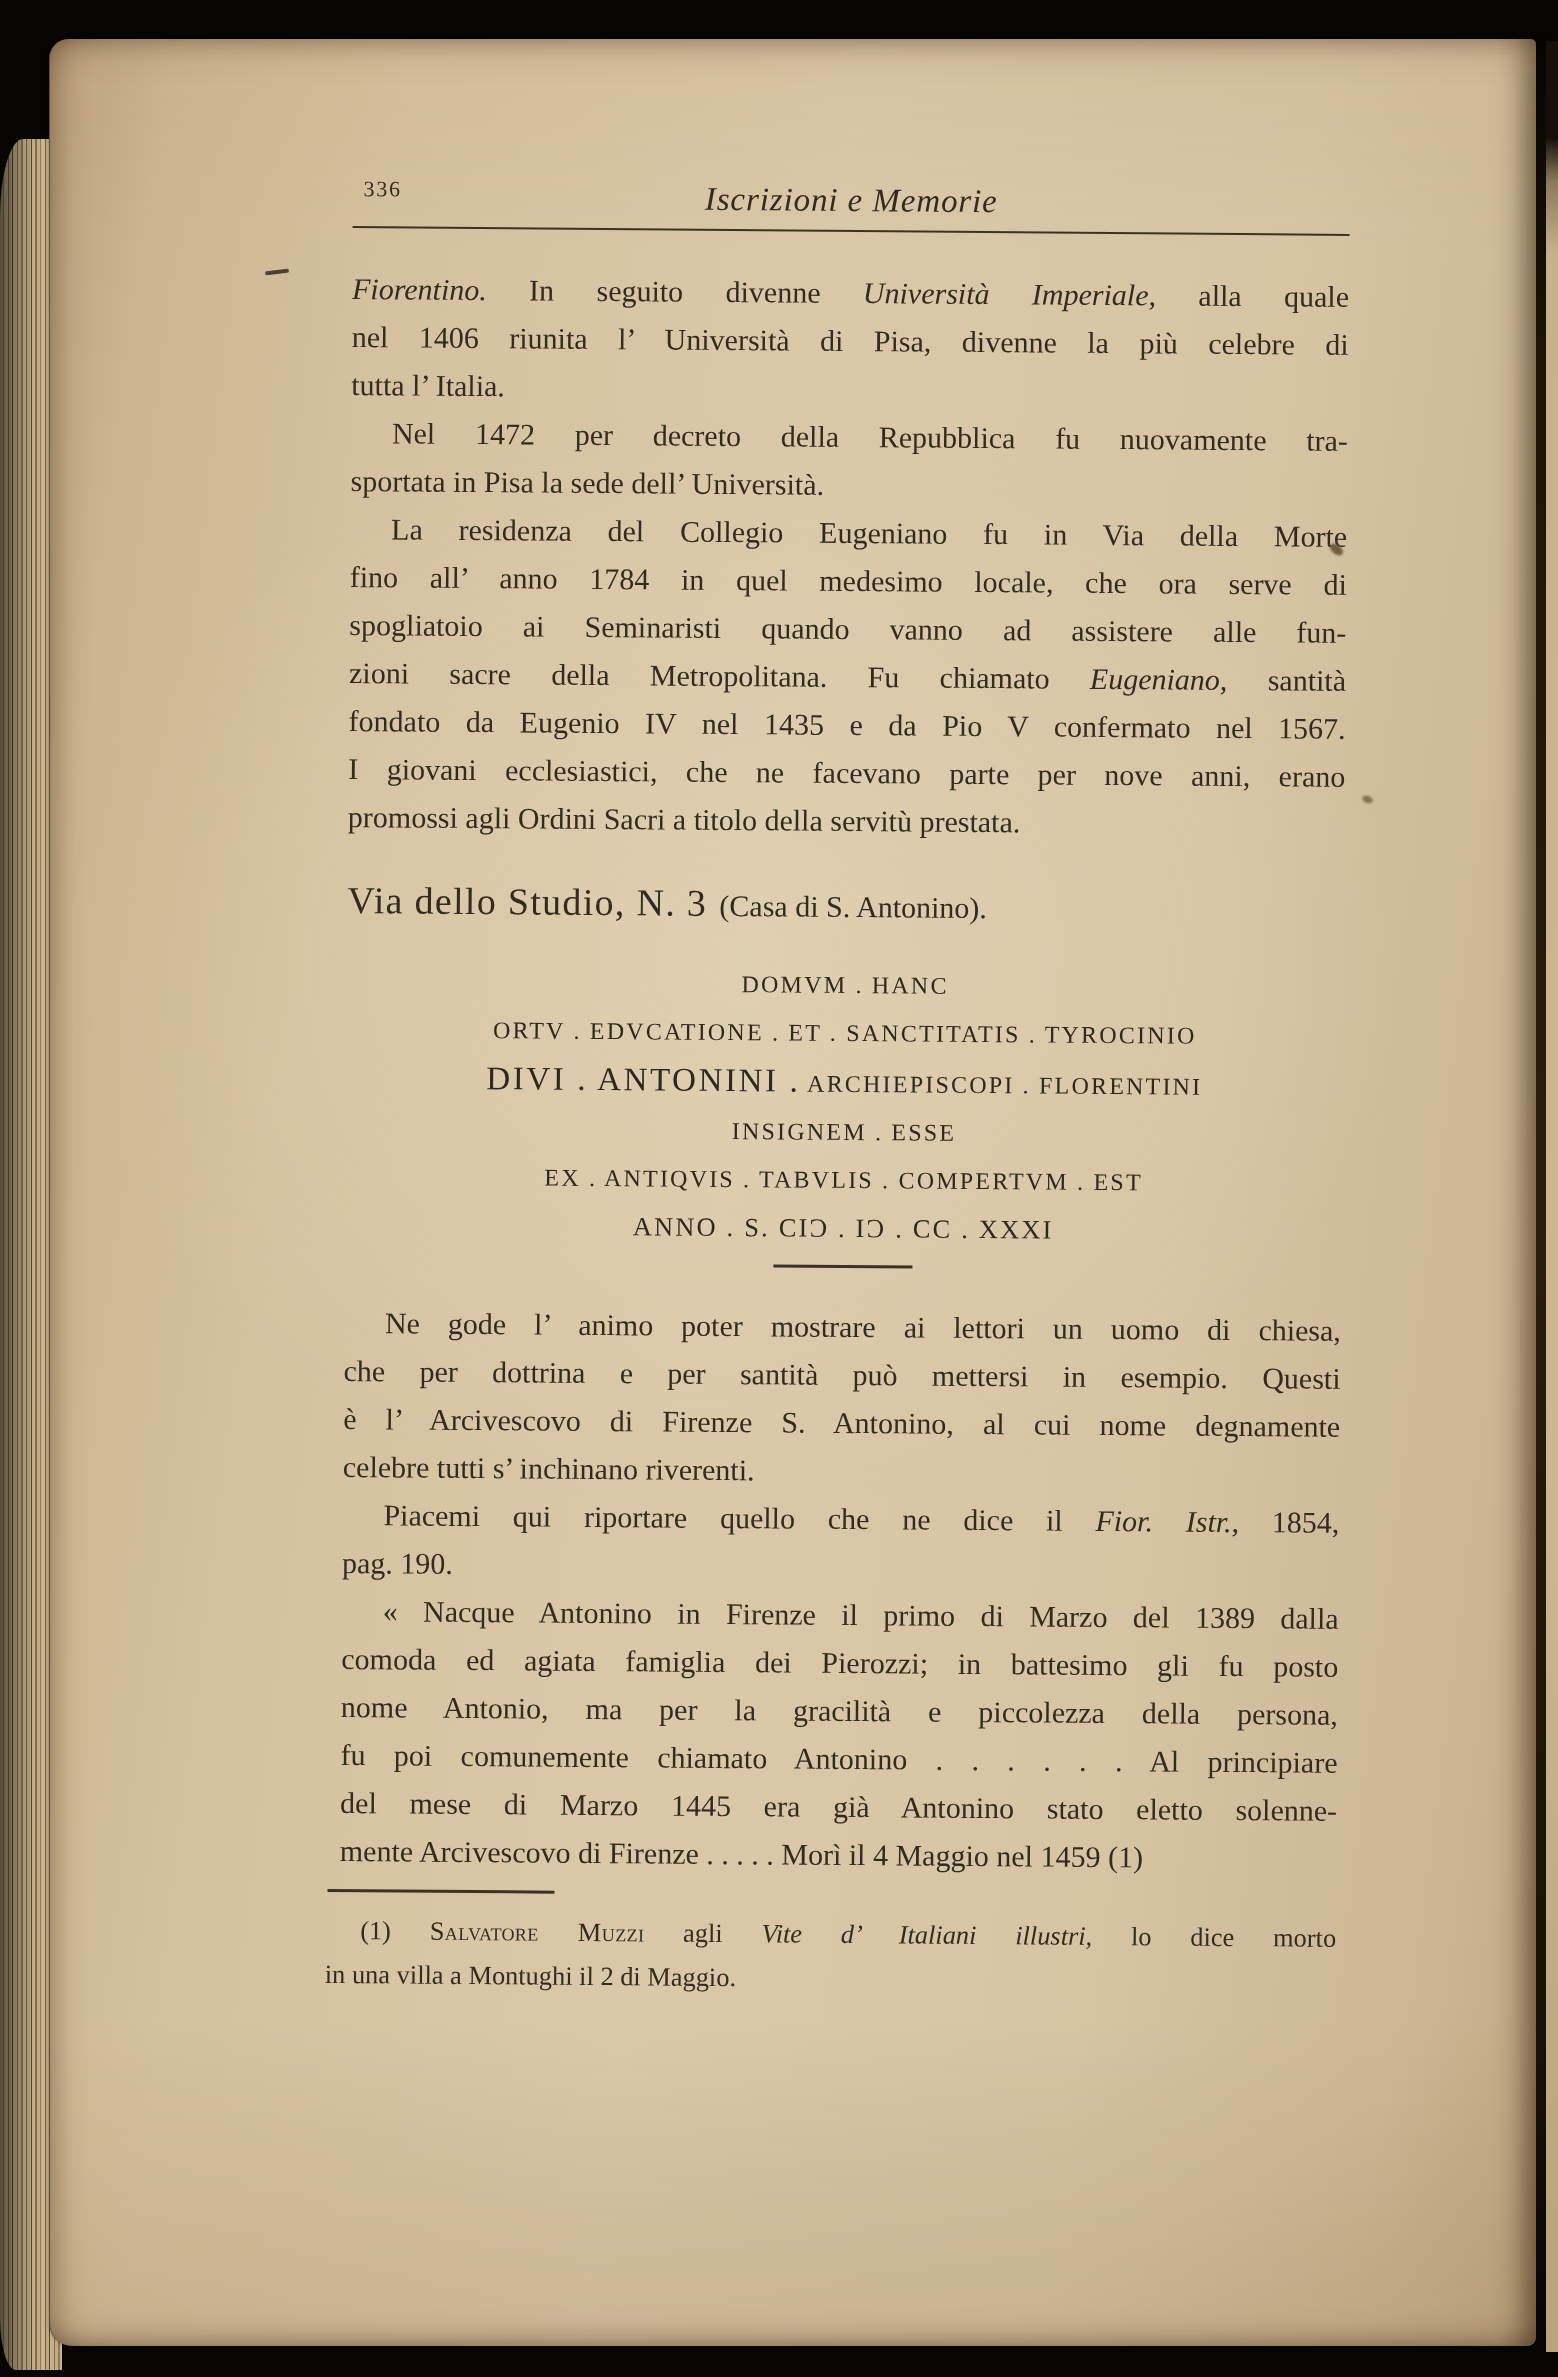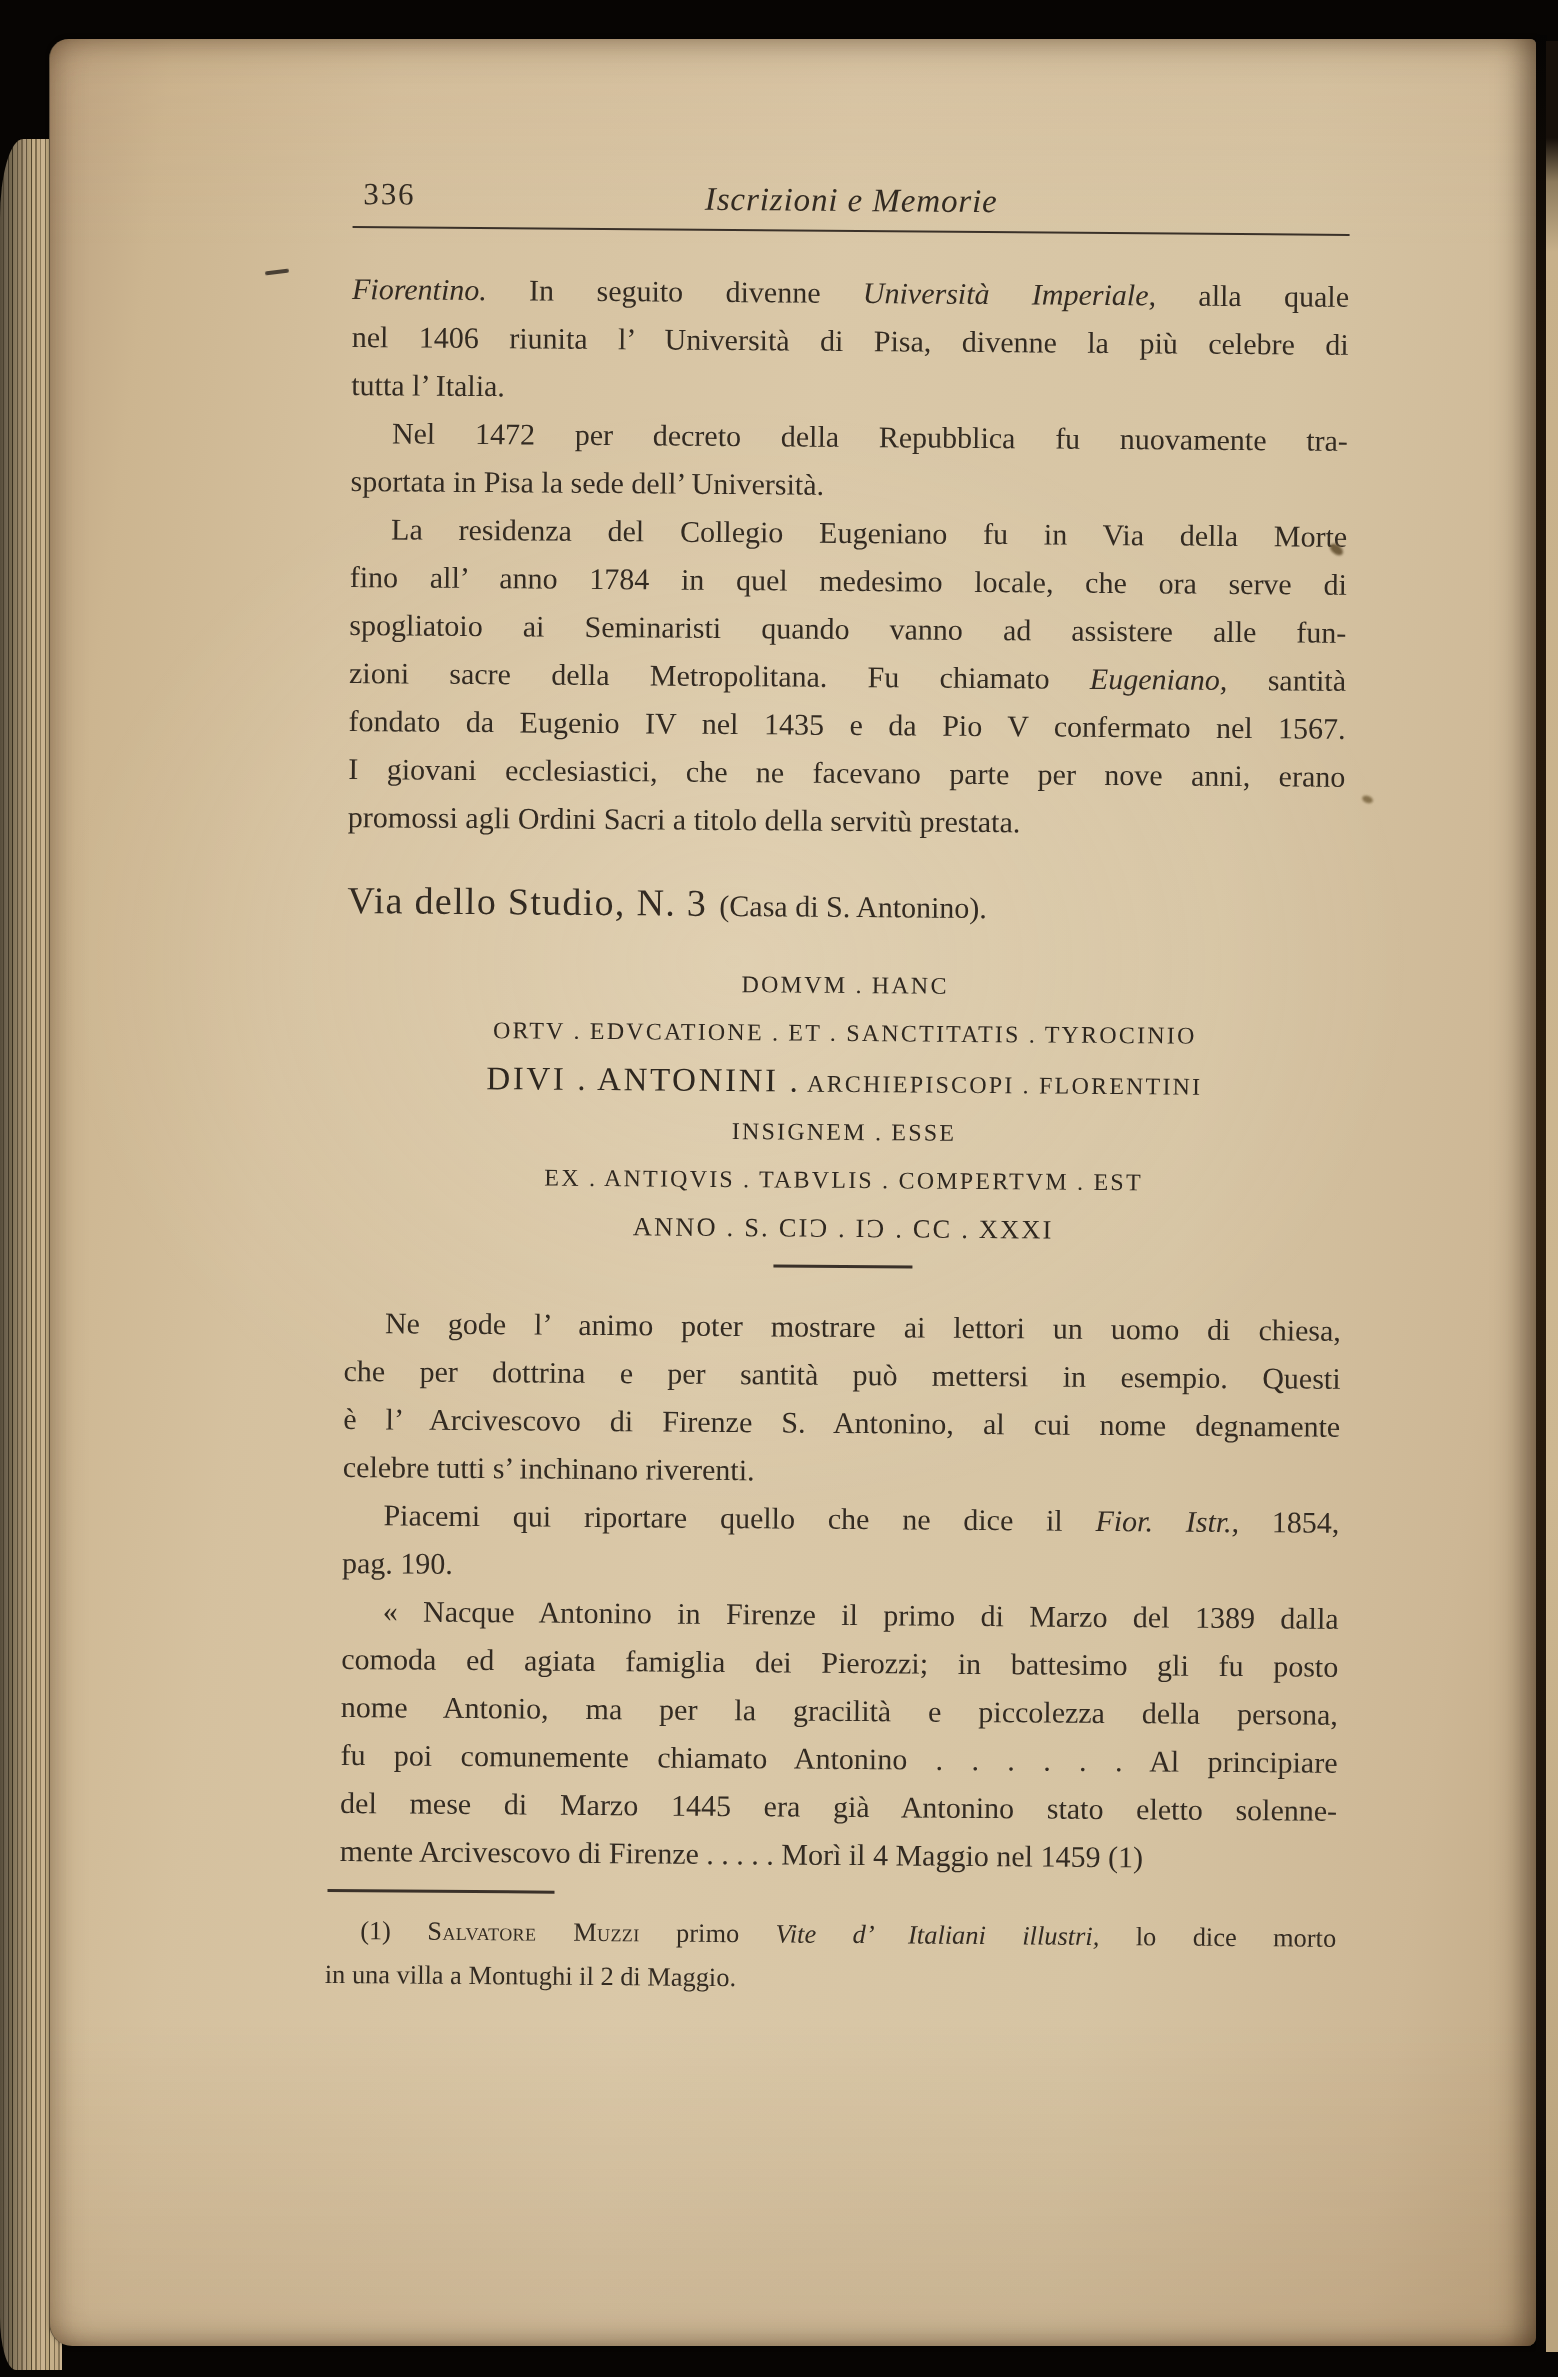--- a/index.html
+++ b/index.html
@@ -29,21 +29,21 @@
     border-left:1.8px solid rgba(35,26,15,.65);}
   
   .gutter{position:absolute;left:1536px;top:35px;bottom:26.4px;width:11.4px;
     background:linear-gradient(180deg,#050403,#1d1309 14%,#2b1d0d 50%,#17100a 88%,#070503);}
   .next-leaf{position:absolute;left:1546px;top:41px;bottom:25px;width:12.3px;
     background:linear-gradient(180deg,#17100a 0 97px,#8c7a5c 141px,#c7b08a 211px,#cdb791 62%,#baa37d 96%);}
   
   .flow{position:absolute;left:303px;top:136px;width:997px;color:#332b22;
         transform:rotate(.45deg);transform-origin:50% 0;}
   .header-row{position:relative;height:51px;}
-  .page-num{position:absolute;left:10.6px;top:5.3px;font-size:31px;letter-spacing:1.8px;}
+  .page-num{position:absolute;left:10.6px;top:5.3px;font-size:22px;letter-spacing:1.8px;}
   .running-title{position:absolute;left:0;right:0;top:7px;text-align:center;
         font-style:italic;font-size:33px;letter-spacing:0.9px;}
   .header-rule{height:2.6px;background:#3a3129;margin-top:3.5px;}
   .body-text{margin-top:37px;font-size:30px;line-height:48px;}
   .bt2{margin-top:35px;}
   .tline{text-align:left;}
   .tline.j{text-align:justify;text-align-last:justify;}
   .tline.ind{padding-left:41px;}
   .s-i{font-style:italic;}
   .s-sc{font-variant:small-caps;letter-spacing:0.4px;}
@@ -135,21 +135,21 @@
             <div class="tline j"><span>nome Antonio, ma per la gracilità e piccolezza della persona,</span></div>
             <div class="tline j"><span>fu poi comunemente chiamato Antonino . . . . . .  Al principiare</span></div>
             <div class="tline j"><span>del mese di Marzo 1445 era già Antonino stato eletto solenne-</span></div>
             <div class="tline"><span>mente Arcivescovo di Firenze . . . . . Morì il 4 Maggio nel 1459 (1)</span></div>
           </div>
         </div>
 
       <div class="footnote-rule"></div>
       <div class="footnote">
           <div>
-            <div class="tline j ind"><span>(1) </span><span class="s-sc">Salvatore Muzzi</span><span> primo </span><span class="s-i">Vite d’ Italiani illustri,</span><span> lo dice morto</span></div>
+            <div class="tline j ind"><span>(1) </span><span class="s-sc">Salvatore Muzzi</span><span> agli </span><span class="s-i">Vite d’ Italiani illustri,</span><span> lo dice morto</span></div>
             <div class="tline"><span>in una villa a Montughi il 2 di Maggio.</span></div>
           </div>
         </div>
 
     </div>
 
     <div class="speck s1"></div>
     <div class="speck s2"></div>
     <div class="margin-dash"></div>
   </div>

